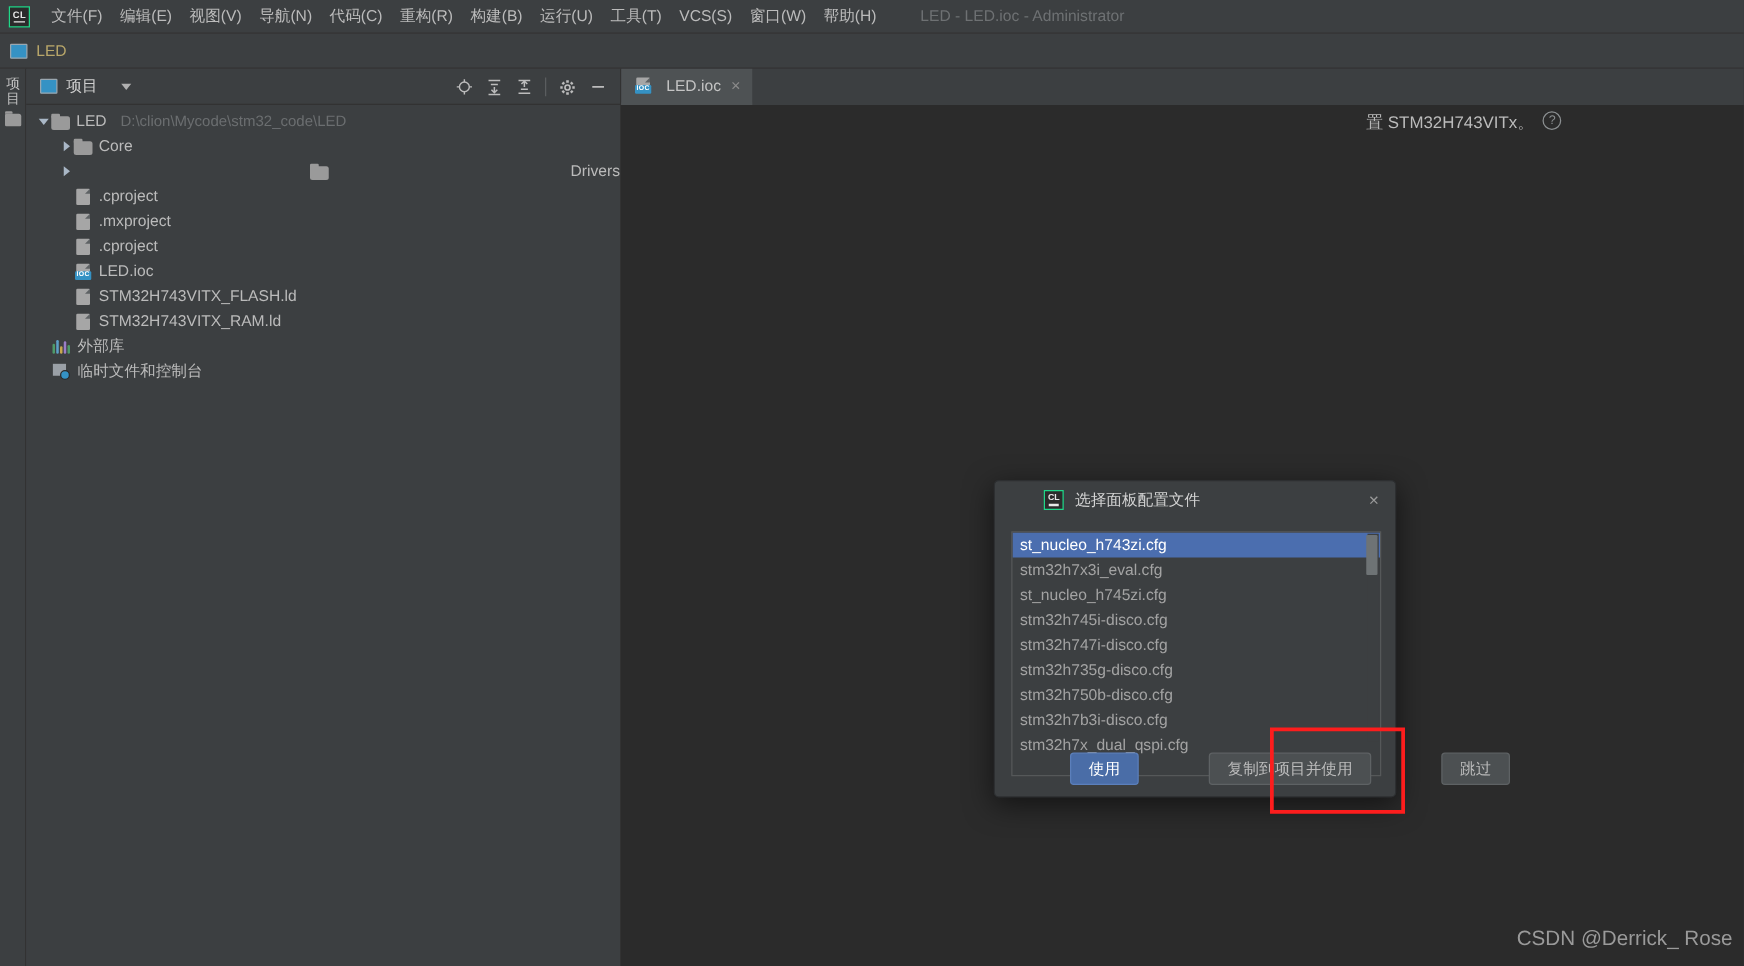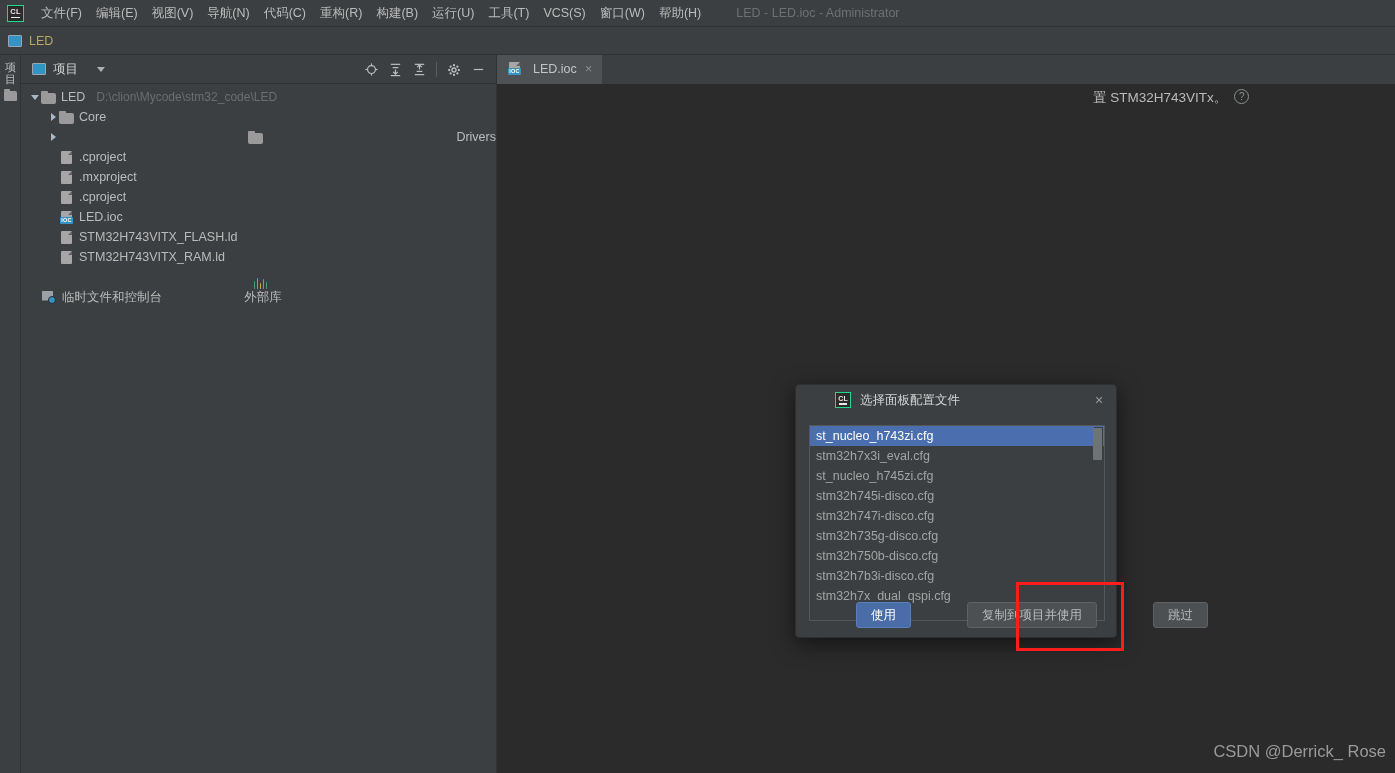--- a/index.html
+++ b/index.html
@@ -321,21 +321,21 @@
         <div class="trow" style="padding-left: 27px;">
           <span class="arrow "></span>
           <span class="ico-file"></span>
           <span class="tlabel">STM32H743VITX_FLASH.ld</span>
         </div>
         <div class="trow" style="padding-left: 27px;">
           <span class="arrow "></span>
           <span class="ico-file"></span>
           <span class="tlabel">STM32H743VITX_RAM.ld</span>
         </div>
-        <div class="trow" style="padding-left: 9px; flex-direction: column;">
+        <div class="trow" style="padding-left: 9px;">
           <span class="arrow "></span>
           <span class="ico-lib">
             <i style="height: 8px; background: rgb(78, 154, 106);"></i>
             <i style="height: 11px; background: rgb(93, 160, 200);"></i>
             <i style="height: 6px; background: rgb(200, 168, 78);"></i>
             <i style="height: 10px; background: rgb(154, 126, 200);"></i>
             <i style="height: 7px; background: rgb(78, 154, 106);"></i>
           </span>
           <span class="tlabel">外部库</span>
         </div>

